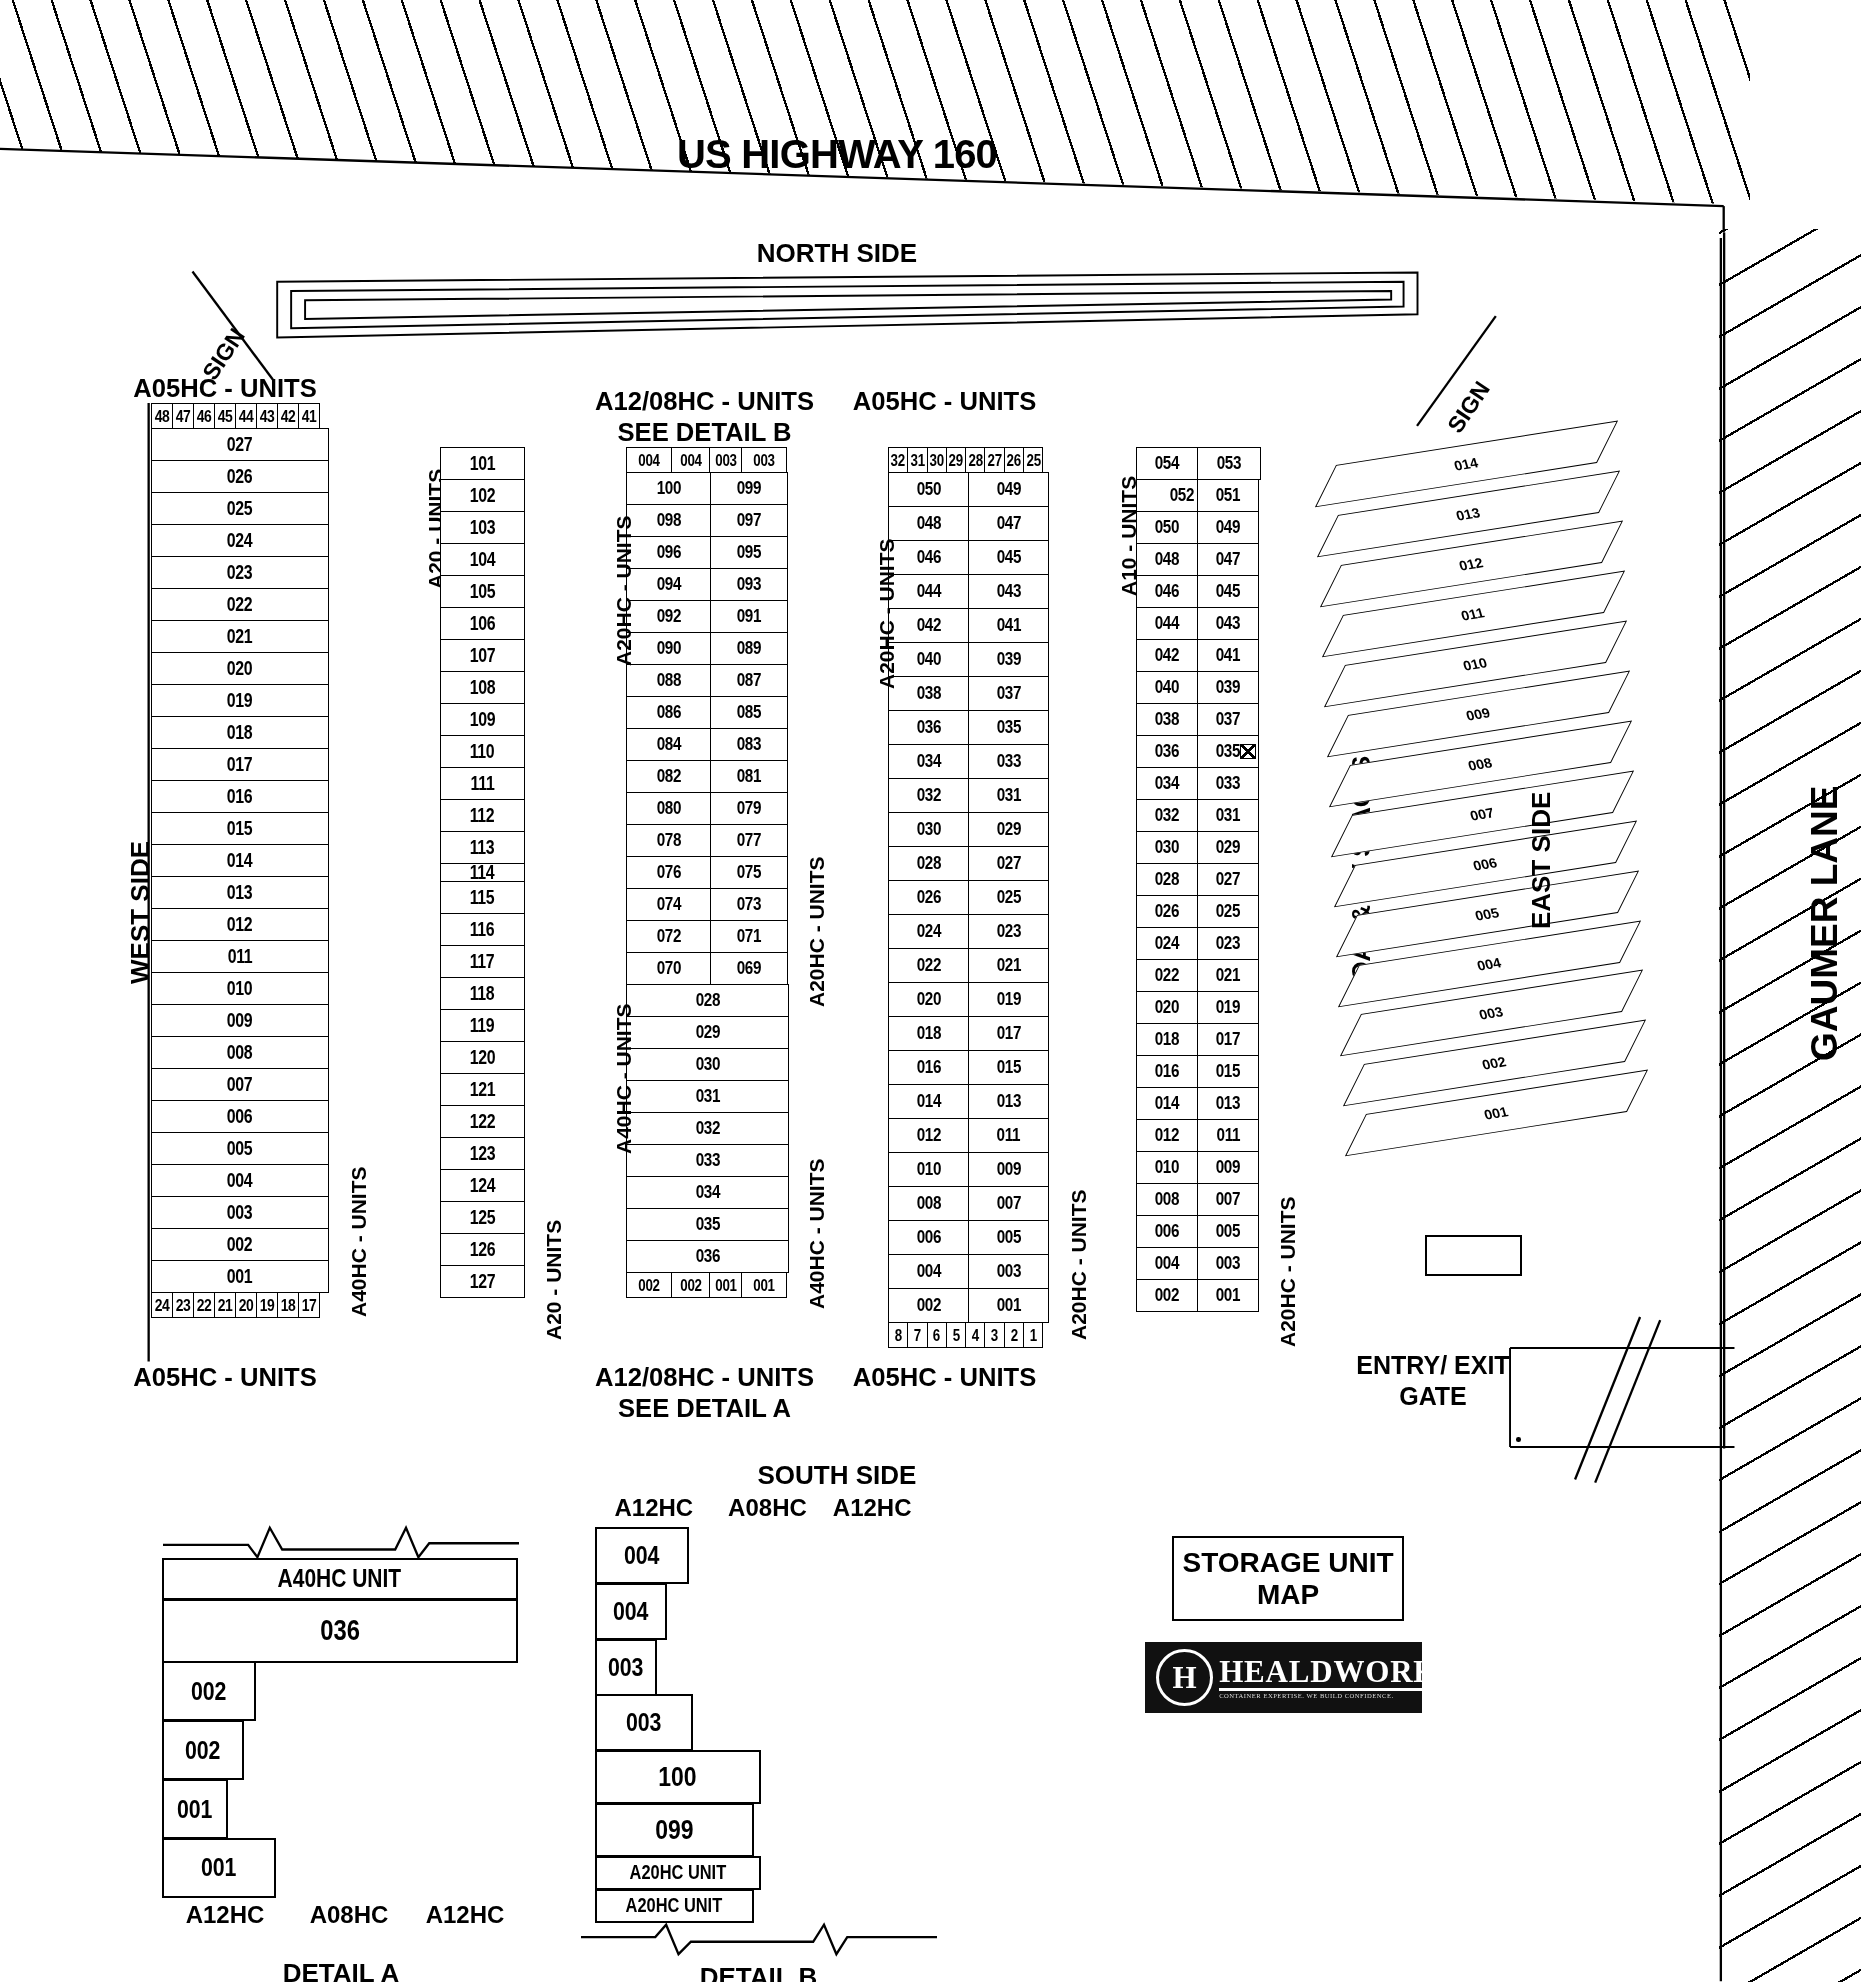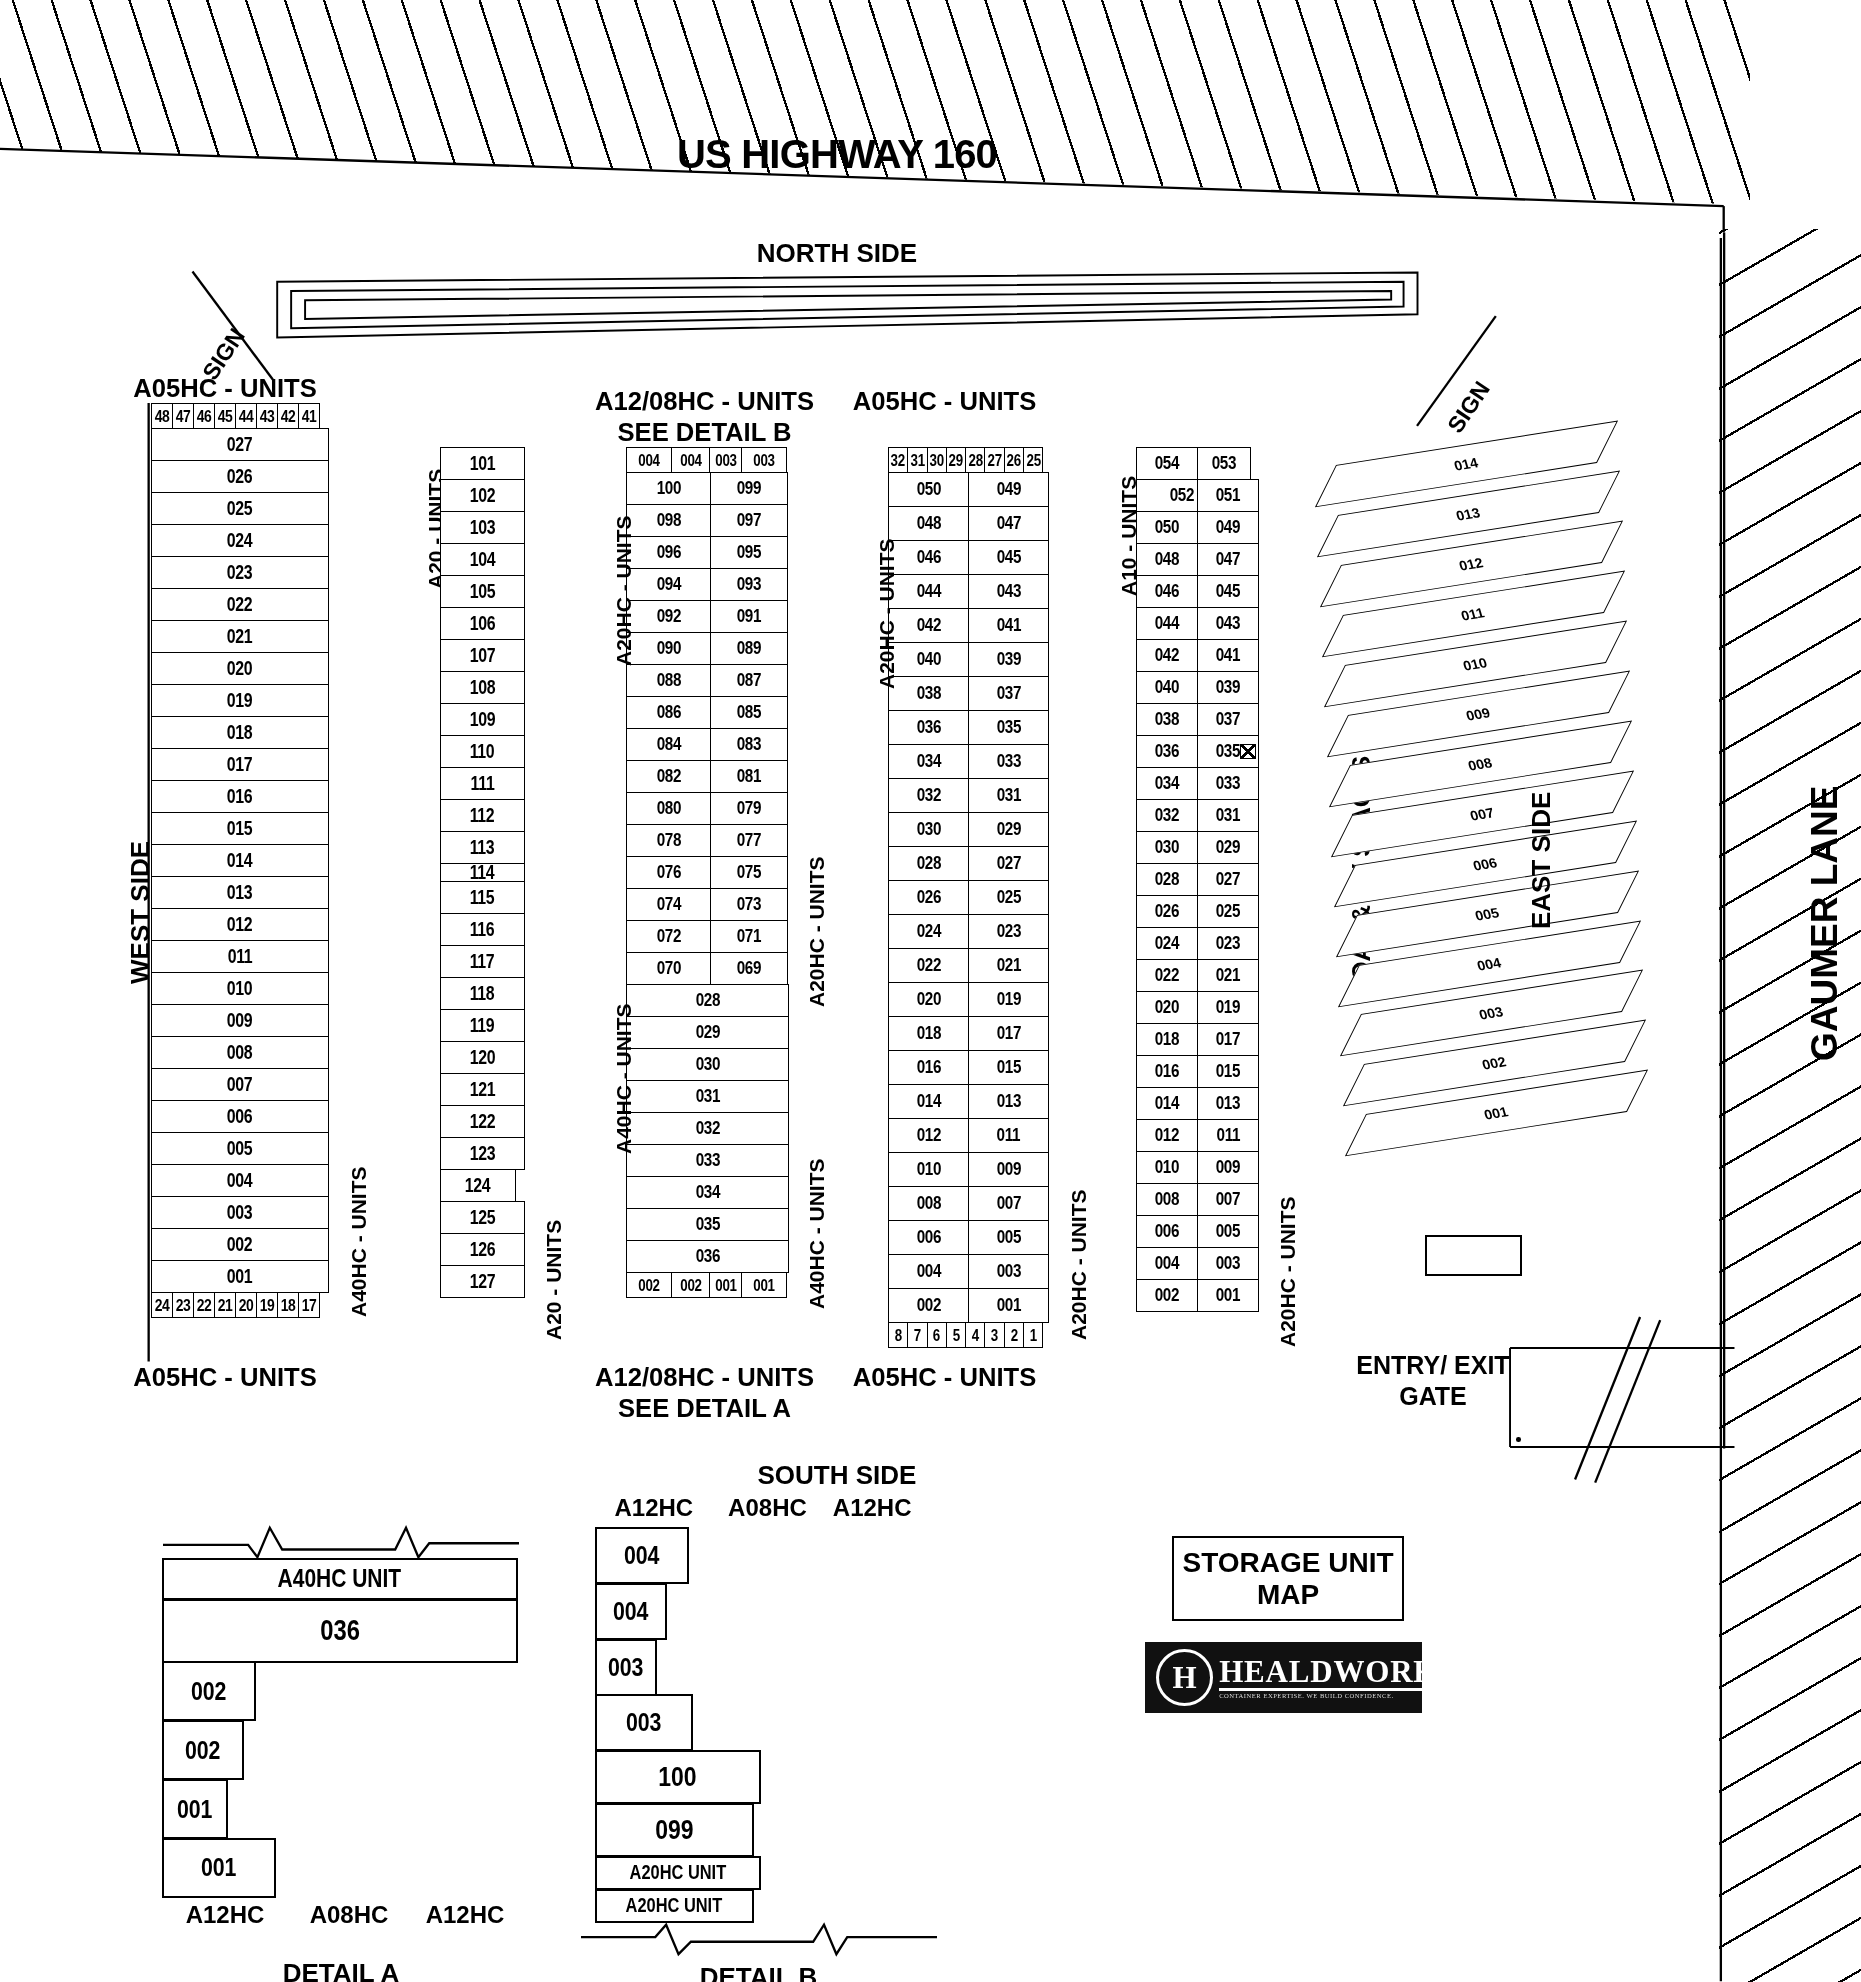--- a/index.html
+++ b/index.html
@@ -496,21 +496,21 @@
         <div class="cell" style="width: 85px; height: 33px; font-size: 19.4px; justify-content: center;">
           <span class="cond">122</span>
         </div>
       </div>
       <div class="row">
         <div class="cell" style="width: 85px; height: 33px; font-size: 19.4px;">
           <span class="cond">123</span>
         </div>
       </div>
       <div class="row">
-        <div class="cell" style="width: 76px; height: 33px; font-size: 19.4px;">
+        <div class="cell" style="width: 85px; height: 33px; font-size: 19.4px;">
           <span class="cond">124</span>
         </div>
       </div>
       <div class="row">
         <div class="cell" style="width: 85px; height: 33px; font-size: 19.4px;">
           <span class="cond">125</span>
         </div>
       </div>
       <div class="row">
         <div class="cell" style="width: 85px; height: 33px; font-size: 19.4px;">
@@ -995,21 +995,21 @@
   <div class="hlabel" style="left:774px;top:1363px;width:341px;font-size:25.6px;">A05HC - UNITS</div>
   <div class="vlabel" style="left:875px;top:689px;font-size:21px;transform:rotate(-90deg);">A20HC - UNITS</div>
   <div class="vlabel" style="left:1067px;top:1340px;font-size:21px;transform:rotate(-90deg);">A20HC - UNITS</div>
 
   <div class="vlabel" style="left:1117px;top:596px;font-size:21px;transform:rotate(-90deg);">A10 - UNITS</div>
   <div class="blk" id="a10-block" style="left:1137px;top:448px;width:124px;">
       <div class="row">
         <div class="cell" style="width: 62px; height: 33px; font-size: 18.6px;">
           <span class="cond">054</span>
         </div>
-        <div class="cell" style="width: 54px; height: 33px; font-size: 18.6px; align-items: center;">
+        <div class="cell" style="width: 64px; height: 33px; font-size: 18.6px; align-items: center;">
           <span class="cond">053</span>
         </div>
       </div>
       <div class="row">
         <div class="cell" style="width: 62px; height: 33px; font-size: 18.6px; justify-content: flex-end;">
           <span class="cond">052</span>
         </div>
         <div class="cell" style="width: 62px; height: 33px; font-size: 18.6px;">
           <span class="cond">051</span>
         </div>

